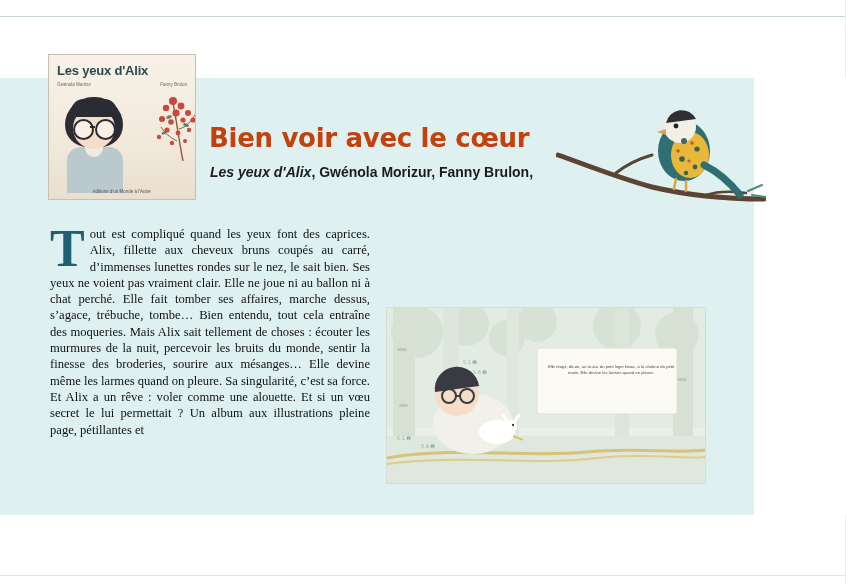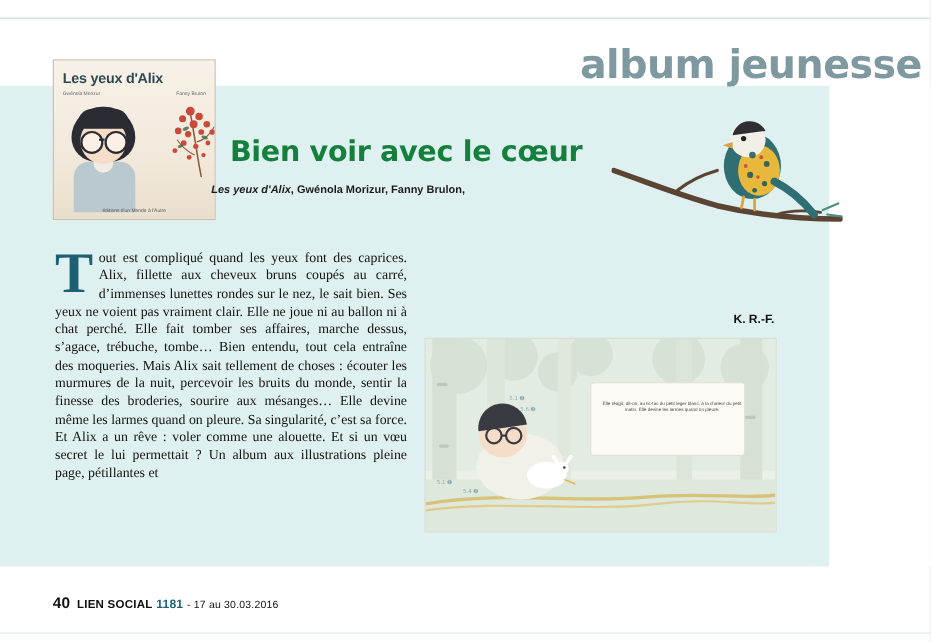--- a/index.html
+++ b/index.html
@@ -183,31 +183,31 @@
     border-radius: 0 0 9px 9px;
   }
   
   .headline {
     position: absolute;
     left: 209px;
     top: 106px;
     font-family: "DejaVu Sans", sans-serif;
     font-weight: bold;
     font-size: 26px;
-    color: #15803d;
+    color: #c2410c;
     letter-spacing: -0.3px;
     white-space: nowrap;
   }
   
   .credits {
     position: absolute;
-    left: 192px;
+    left: 210px;
     top: 166px;
     width: 360px;
-    font-size: 10px;
+    font-size: 14px;
     line-height: 13.5px;
     color: #1b1b1b;
   }
   .credits .ital { font-style: italic; font-weight: bold; }
   .credits .bld { font-weight: bold; }
   
   .bird-wrap {
     position: absolute;
     left: 556px;
     top: 95px;
@@ -314,21 +314,20 @@
 <body>
 
 <div class="page">
 
   <div class="top-rule"></div>
   <div class="right-edge-rule"></div>
 
   <div class="tint-block"></div>
   <div class="tint-block-right"></div>
 
-  <div class="kicker">album jeunesse</div>
 
   <div class="cover">
     <div class="cover-bg"></div>
     <svg class="cv-foliage" viewBox="0 0 58 72">
       <path d="M40 72 C36 52 34 34 30 14" stroke="#8a5a3a" stroke-width="1.4" fill="none"></path>
       <path d="M34 52 C26 48 22 44 18 38" stroke="#8a5a3a" stroke-width="1" fill="none"></path>
       <path d="M36 40 C44 38 48 32 52 26" stroke="#8a5a3a" stroke-width="1" fill="none"></path>
       <g fill="#c94a3a">
         <circle cx="30" cy="12" r="4"></circle>
           <circle cx="38" cy="17" r="3.4"></circle>
@@ -399,21 +398,20 @@
       <path d="M148 70 C164 78 176 90 184 100" stroke="#2f6f74" stroke-width="7" fill="none" stroke-linecap="round"></path>
       <path d="M120 84 l-2 10 M130 86 l0 10" stroke="#e0a23a" stroke-width="2.5" stroke-linecap="round"></path>
     </g>
   </svg>
 
   <div class="col col-left">
     <span class="dropcap">T</span><span>out est compliqué quand les yeux font des caprices. Alix, fillette aux cheveux bruns coupés au carré, d’immenses lunettes rondes sur le nez, le sait bien. Ses yeux ne voient pas vraiment clair. Elle ne joue ni au ballon ni à chat perché. Elle fait tomber ses affaires, marche dessus, s’agace, trébuche, tombe… Bien entendu, tout cela entraîne des moqueries. Mais Alix sait tellement de choses : écouter les murmures de la nuit, percevoir les bruits du monde, sentir la finesse des broderies, sourire aux mésanges… Elle devine même les larmes quand on pleure. Sa singularité, c’est sa force. Et Alix a un rêve : voler comme une alouette. Et si un vœu secret le lui permettait ? Un album aux illustrations pleine page, pétillantes et</span>
   </div>
 
 
-  <div class="signature">K. R.-F.</div>
 
   <div class="illus">
     <svg viewBox="0 0 318 175" width="318" height="175">
       <rect x="0" y="0" width="318" height="175" fill="#eaf0e8"></rect>
       <rect x="0" y="0" width="318" height="120" fill="#e3ece2"></rect>
       <g opacity=".55" fill="#cddbca">
         <circle cx="30" cy="24" r="26"></circle>
           <circle cx="80" cy="16" r="22"></circle>
         <circle cx="150" cy="14" r="20"></circle>
           <circle cx="230" cy="18" r="24"></circle>
@@ -455,20 +453,15 @@
       <g fill="#7fa0ad" opacity=".85">
         <text x="76" y="56" font-family="DejaVu Sans" font-size="5">5.1 ➋</text>
         <text x="86" y="66" font-family="DejaVu Sans" font-size="5">5.6 ➌</text>
         <text x="10" y="132" font-family="DejaVu Sans" font-size="5">5.1 ➊</text>
         <text x="34" y="140" font-family="DejaVu Sans" font-size="5">5.4 ➋</text>
       </g>
     </svg>
     <div class="illus-caption">Elle réagit, dit-on, au tic-tac du petit leger blanc, à la chaleur du petit matin. Elle devine les larmes quand on pleure.</div>
   </div>
 
-  <div class="footer">
-    <span class="pg">40</span><span class="mag">LIEN SOCIAL</span>
-    <span class="num">1181</span>
-    <span class="rest">- 17 au 30.03.2016</span>
-  </div>
   <div class="bottom-rule"></div>
 
 </div>
 
 </body></html>

